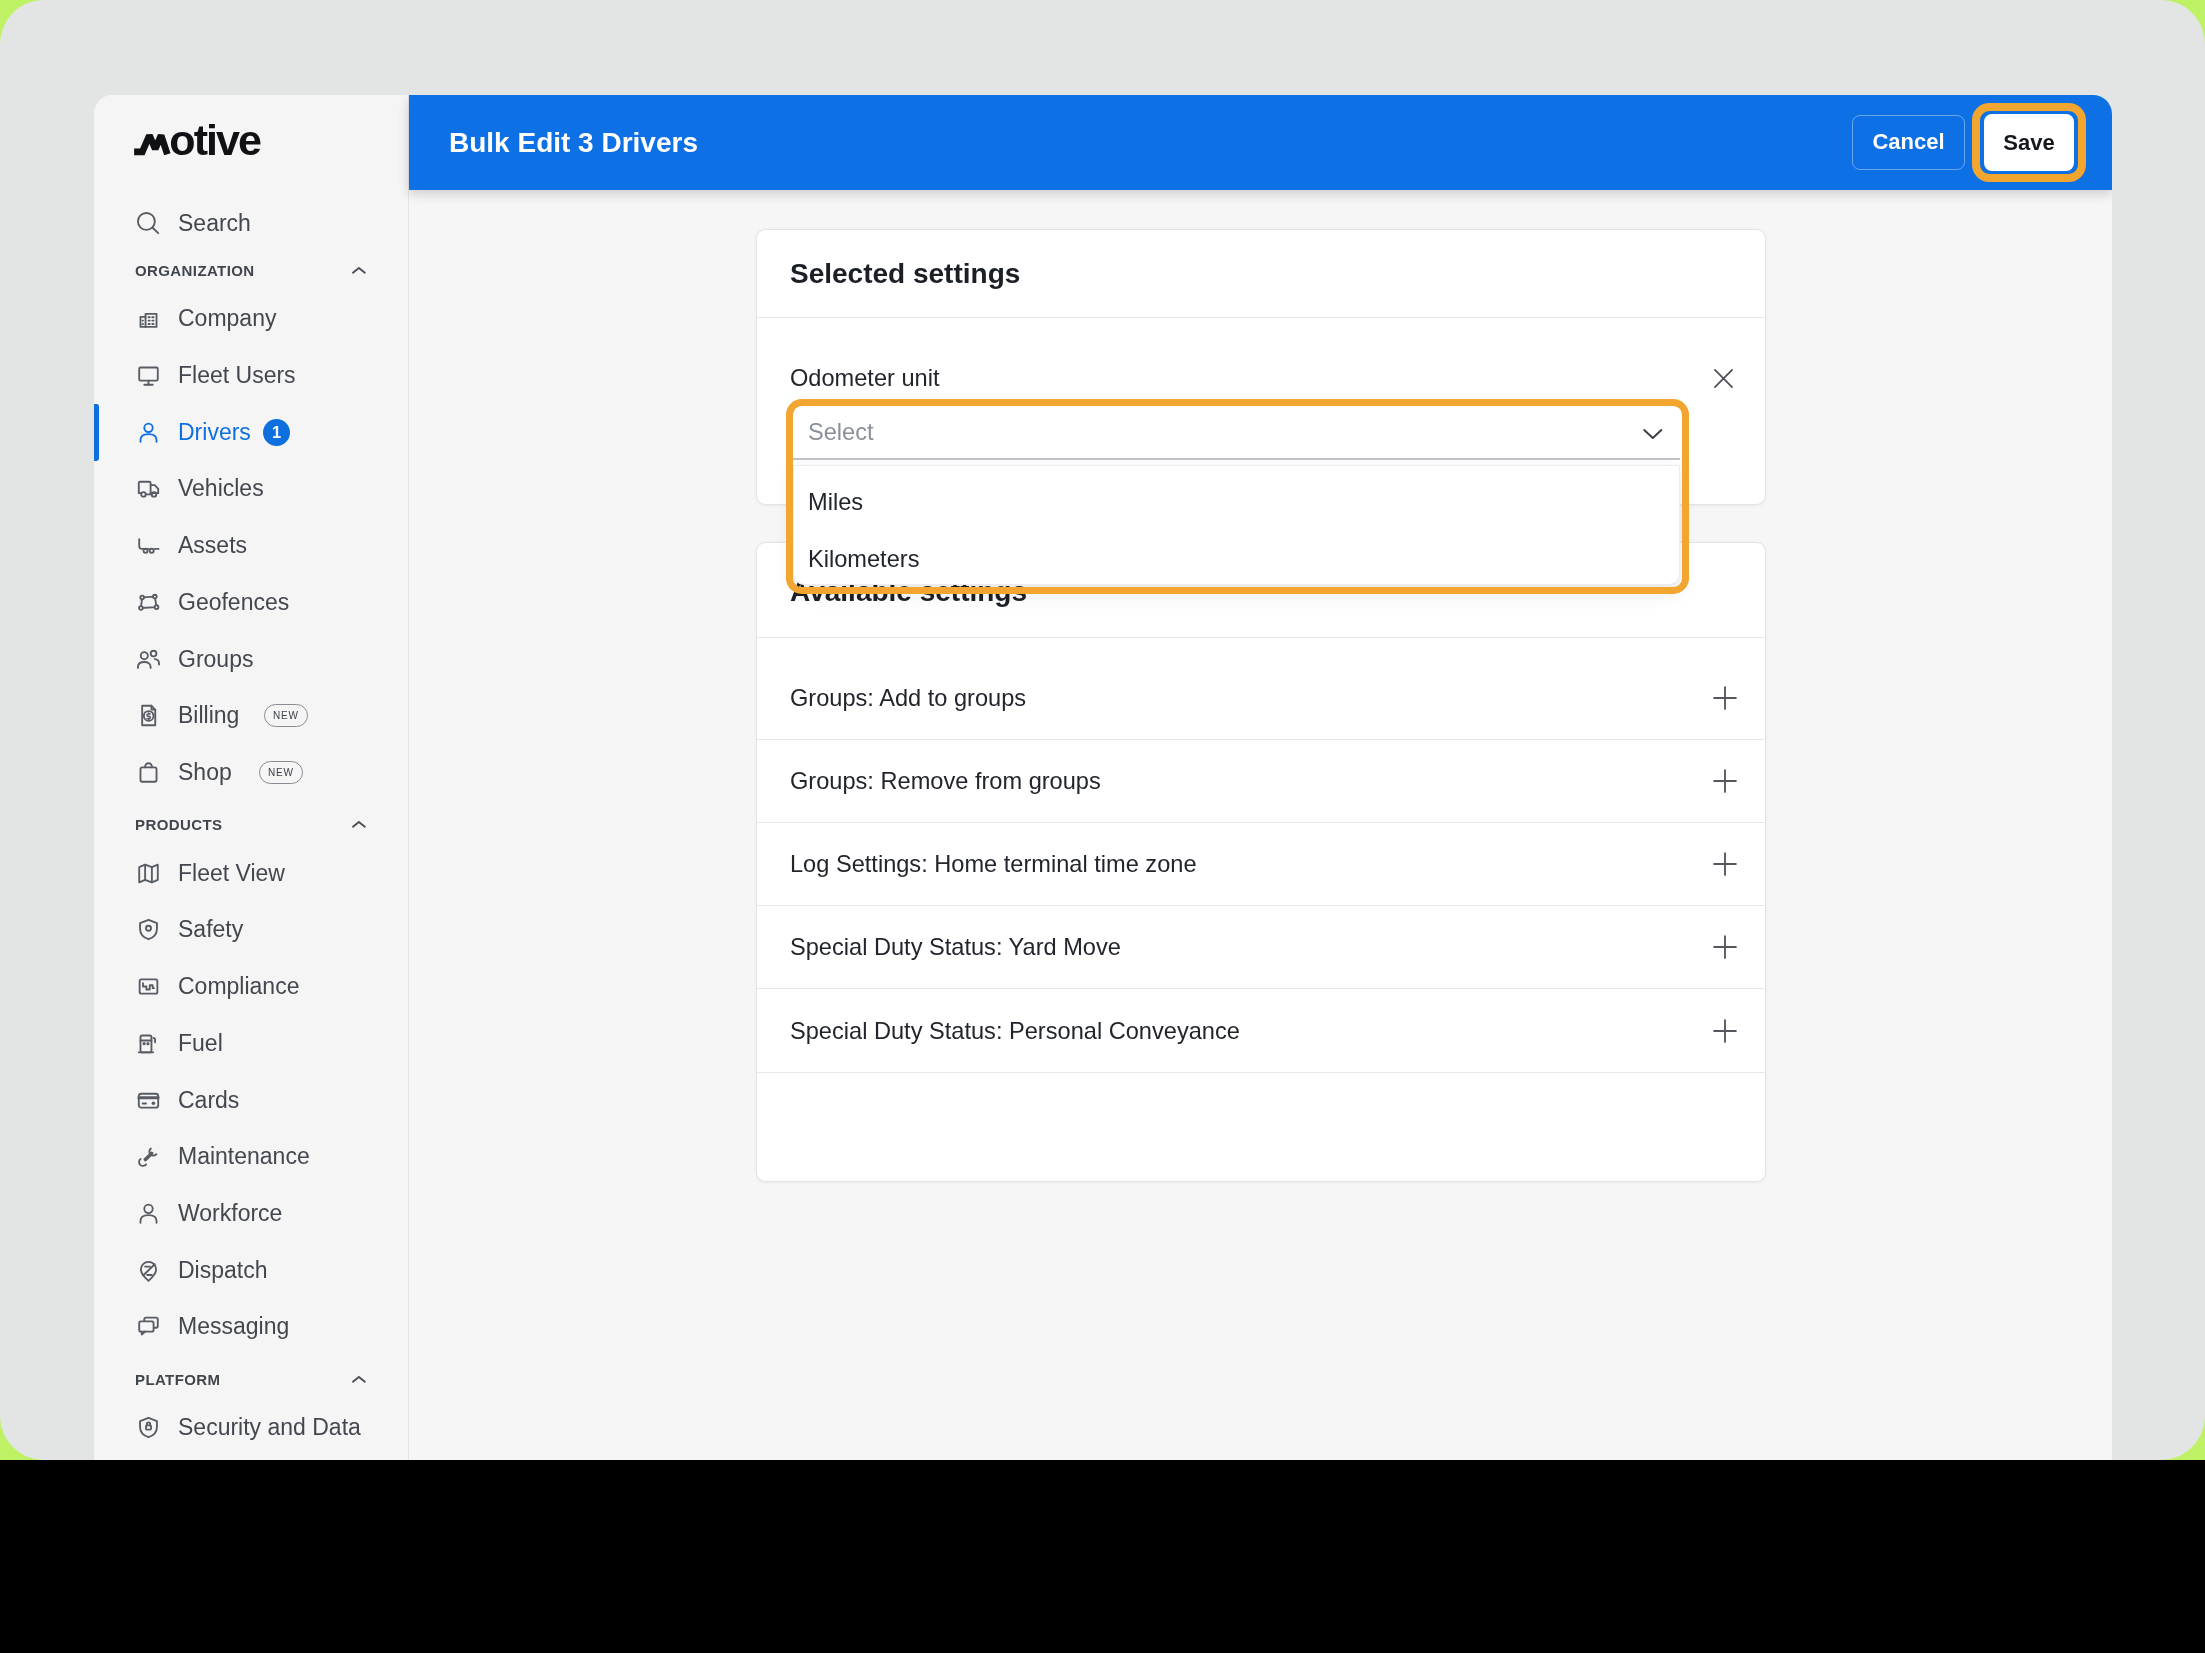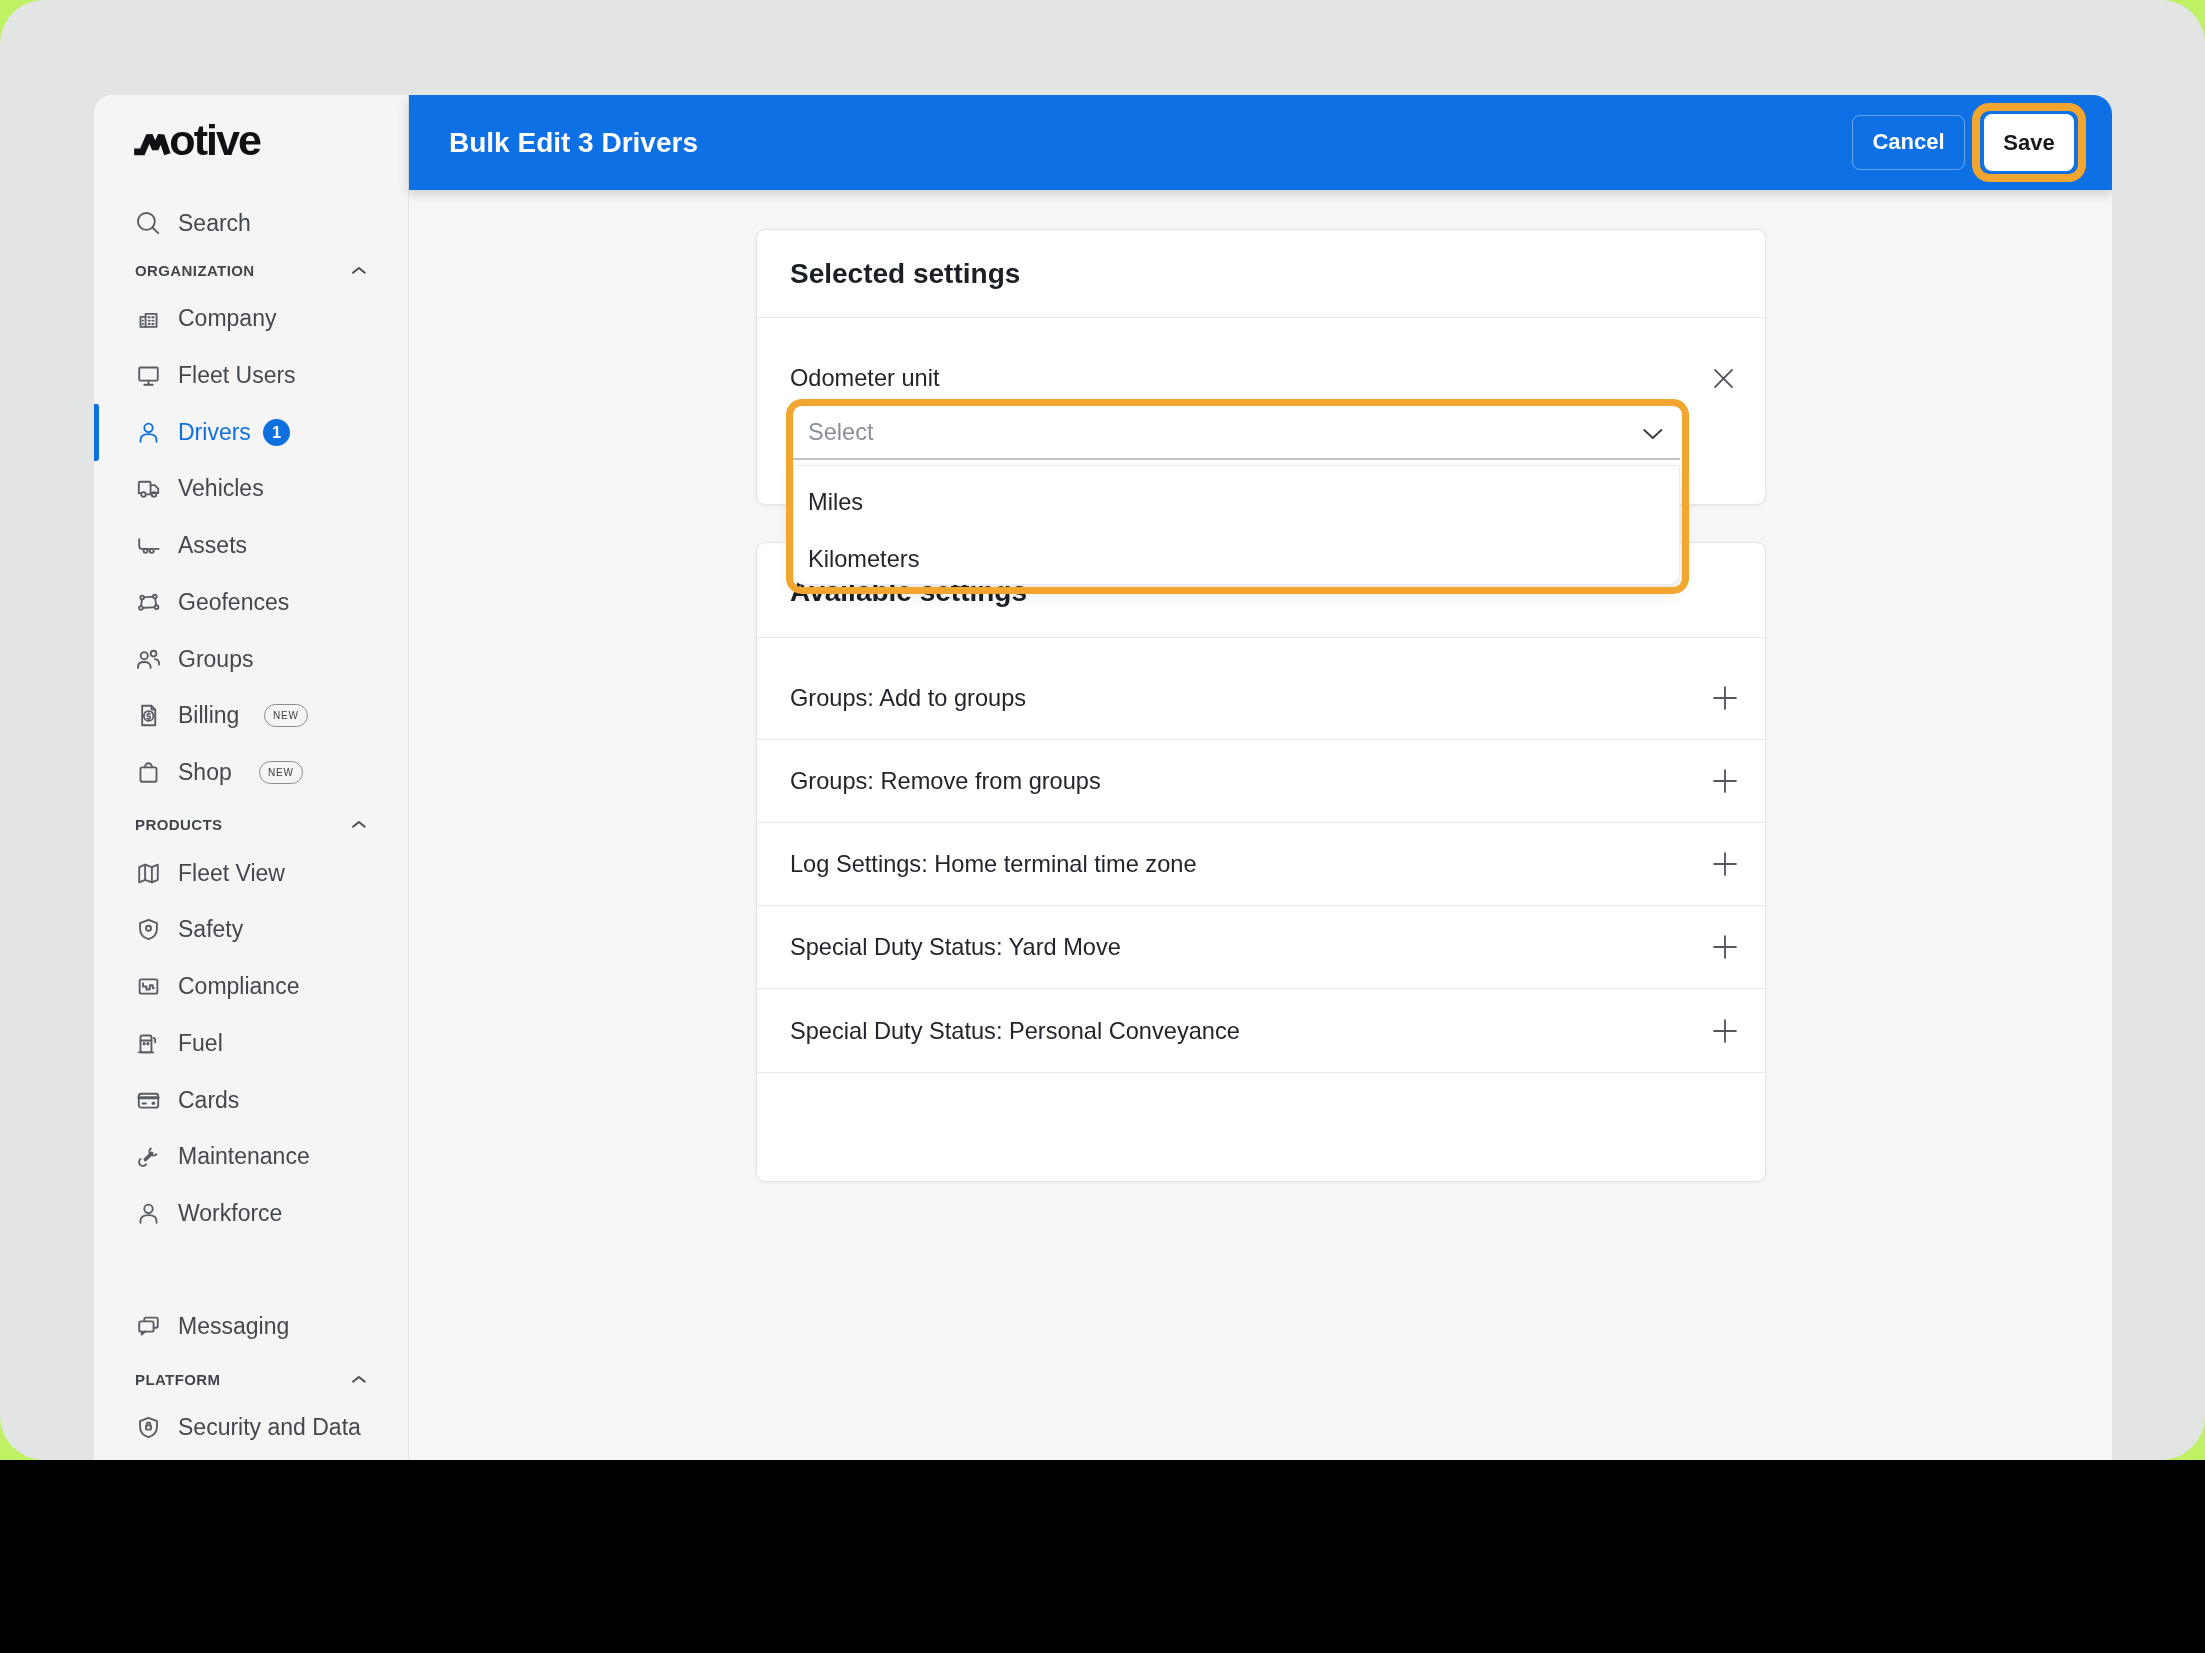--- a/index.html
+++ b/index.html
@@ -237,20 +237,29 @@
         </div>
    <div class="navrow" style="top:1090px">
           <span class="ic">
             <svg width="27" height="27" viewBox="0 0 32 32" fill="none" stroke="#585c63" stroke-width="2.2" stroke-linecap="round" stroke-linejoin="round">
               <circle cx="16" cy="10.5" r="5"></circle>
               <path d="M6.5 27 V25 C6.5 20.2 10.8 18 16 18 C21.2 18 25.5 20.2 25.5 25 V27"></path>
             </svg>
           </span>
           <span class="lb">Workforce</span>
         </div>
+   <div class="navrow" style="top:1147px">
+          <span class="ic">
+            <svg width="27" height="27" viewBox="0 0 32 32" fill="none" stroke="#585c63" stroke-width="2.2" stroke-linecap="round" stroke-linejoin="round">
+              <path d="M16 28.3 C11.2 24 7 19.6 7 14.8 A9 9 0 0 1 25 14.8 C25 19.6 20.8 24 16 28.3 Z"></path>
+              <path d="M12 11.4 H17.6 M9.6 21.9 L23.4 8.6 M14.4 21.3 H20"></path>
+            </svg>
+          </span>
+          <span class="lb">Dispatch</span>
+        </div>
    <div class="navrow" style="top:1203px">
           <span class="ic">
             <svg width="27" height="27" viewBox="0 0 32 32" fill="none" stroke="#585c63" stroke-width="2.2" stroke-linecap="round" stroke-linejoin="round">
               <path d="M11 10 V7.5 A2 2 0 0 1 13 5.5 H25 A2 2 0 0 1 27 7.5 V15.5 A2 2 0 0 1 25 17.5 H22"></path>
               <rect x="5" y="10" width="17" height="12" rx="2" fill="#f5f5f6"></rect>
               <path d="M8 22 L8 25.5 L12 22"></path>
             </svg>
           </span>
           <span class="lb">Messaging</span>
         </div>

